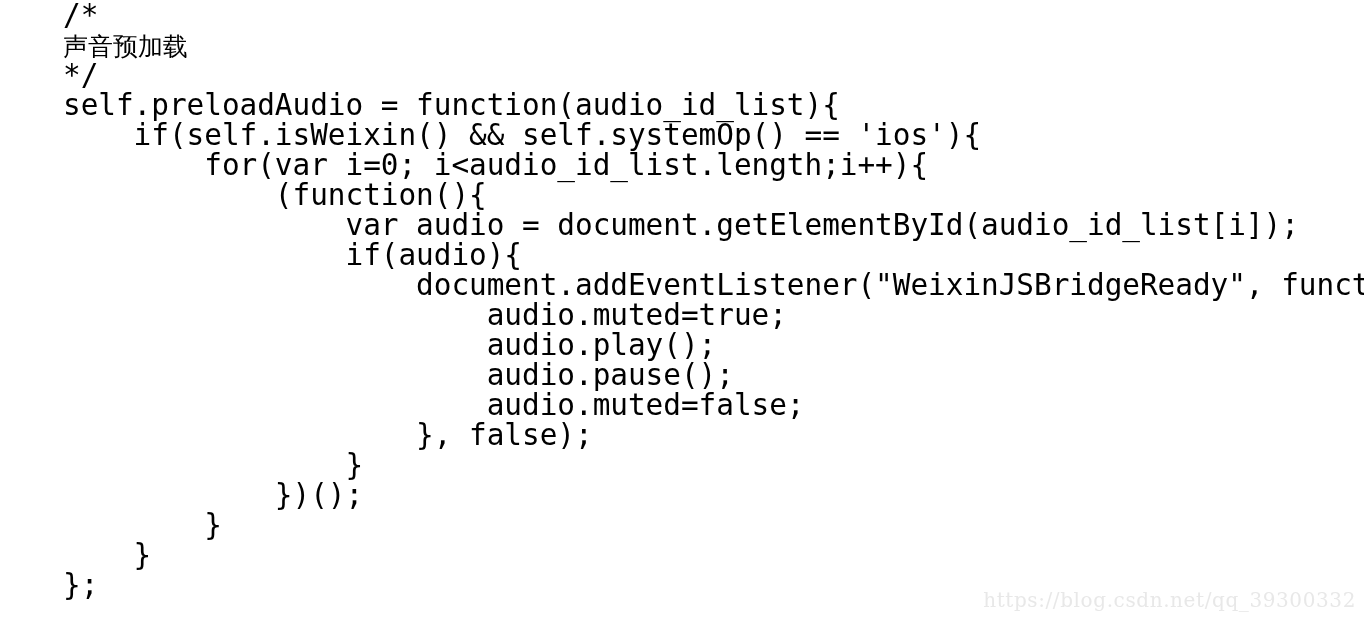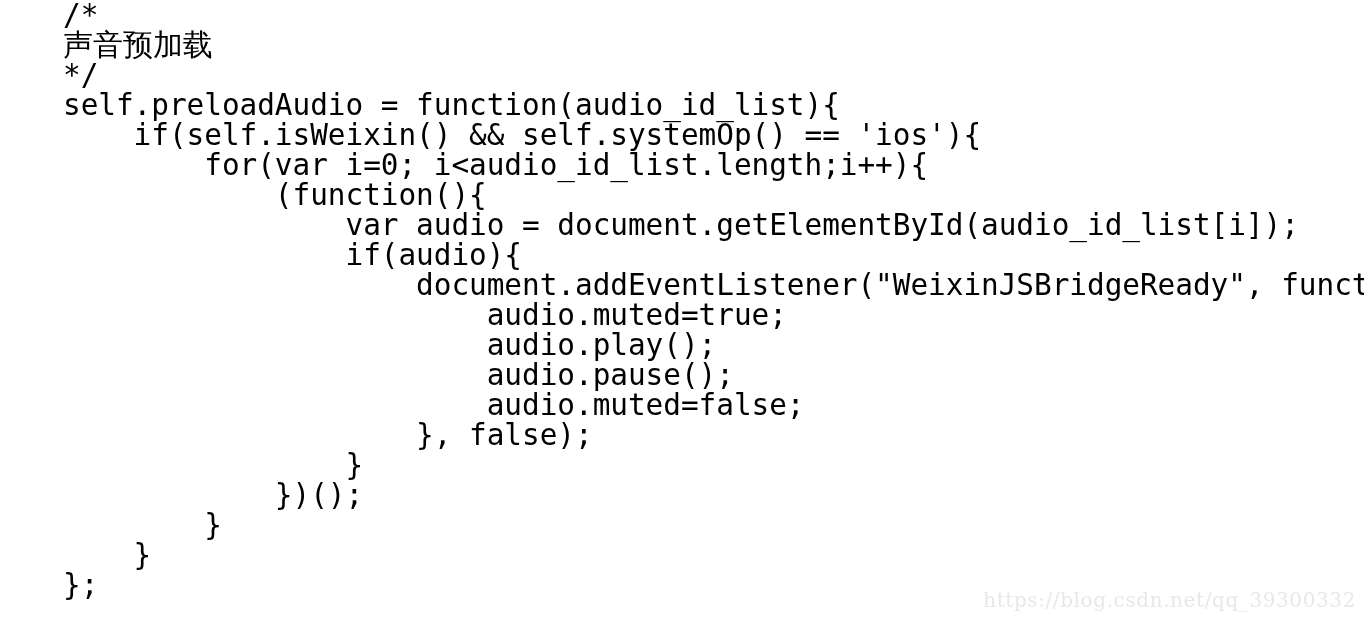--- a/index.html
+++ b/index.html
@@ -33,21 +33,21 @@
 
   .code-line {
     display: block;
     height: 30px;
     white-space: pre;
     font-variant-ligatures: none;
   }
 
   .cjk {
     font-family: Liberation Mono, monospace;
-    font-size: 30px;
+    font-size: 25px;
   }
 
   #watermark {
     position: absolute;
     right: 8px;
     bottom: 8px;
     color: #e8e8e8;
     font-family: "DejaVu Serif", "Liberation Serif", serif;
     font-size: 20px;
     letter-spacing: 0.6px;

